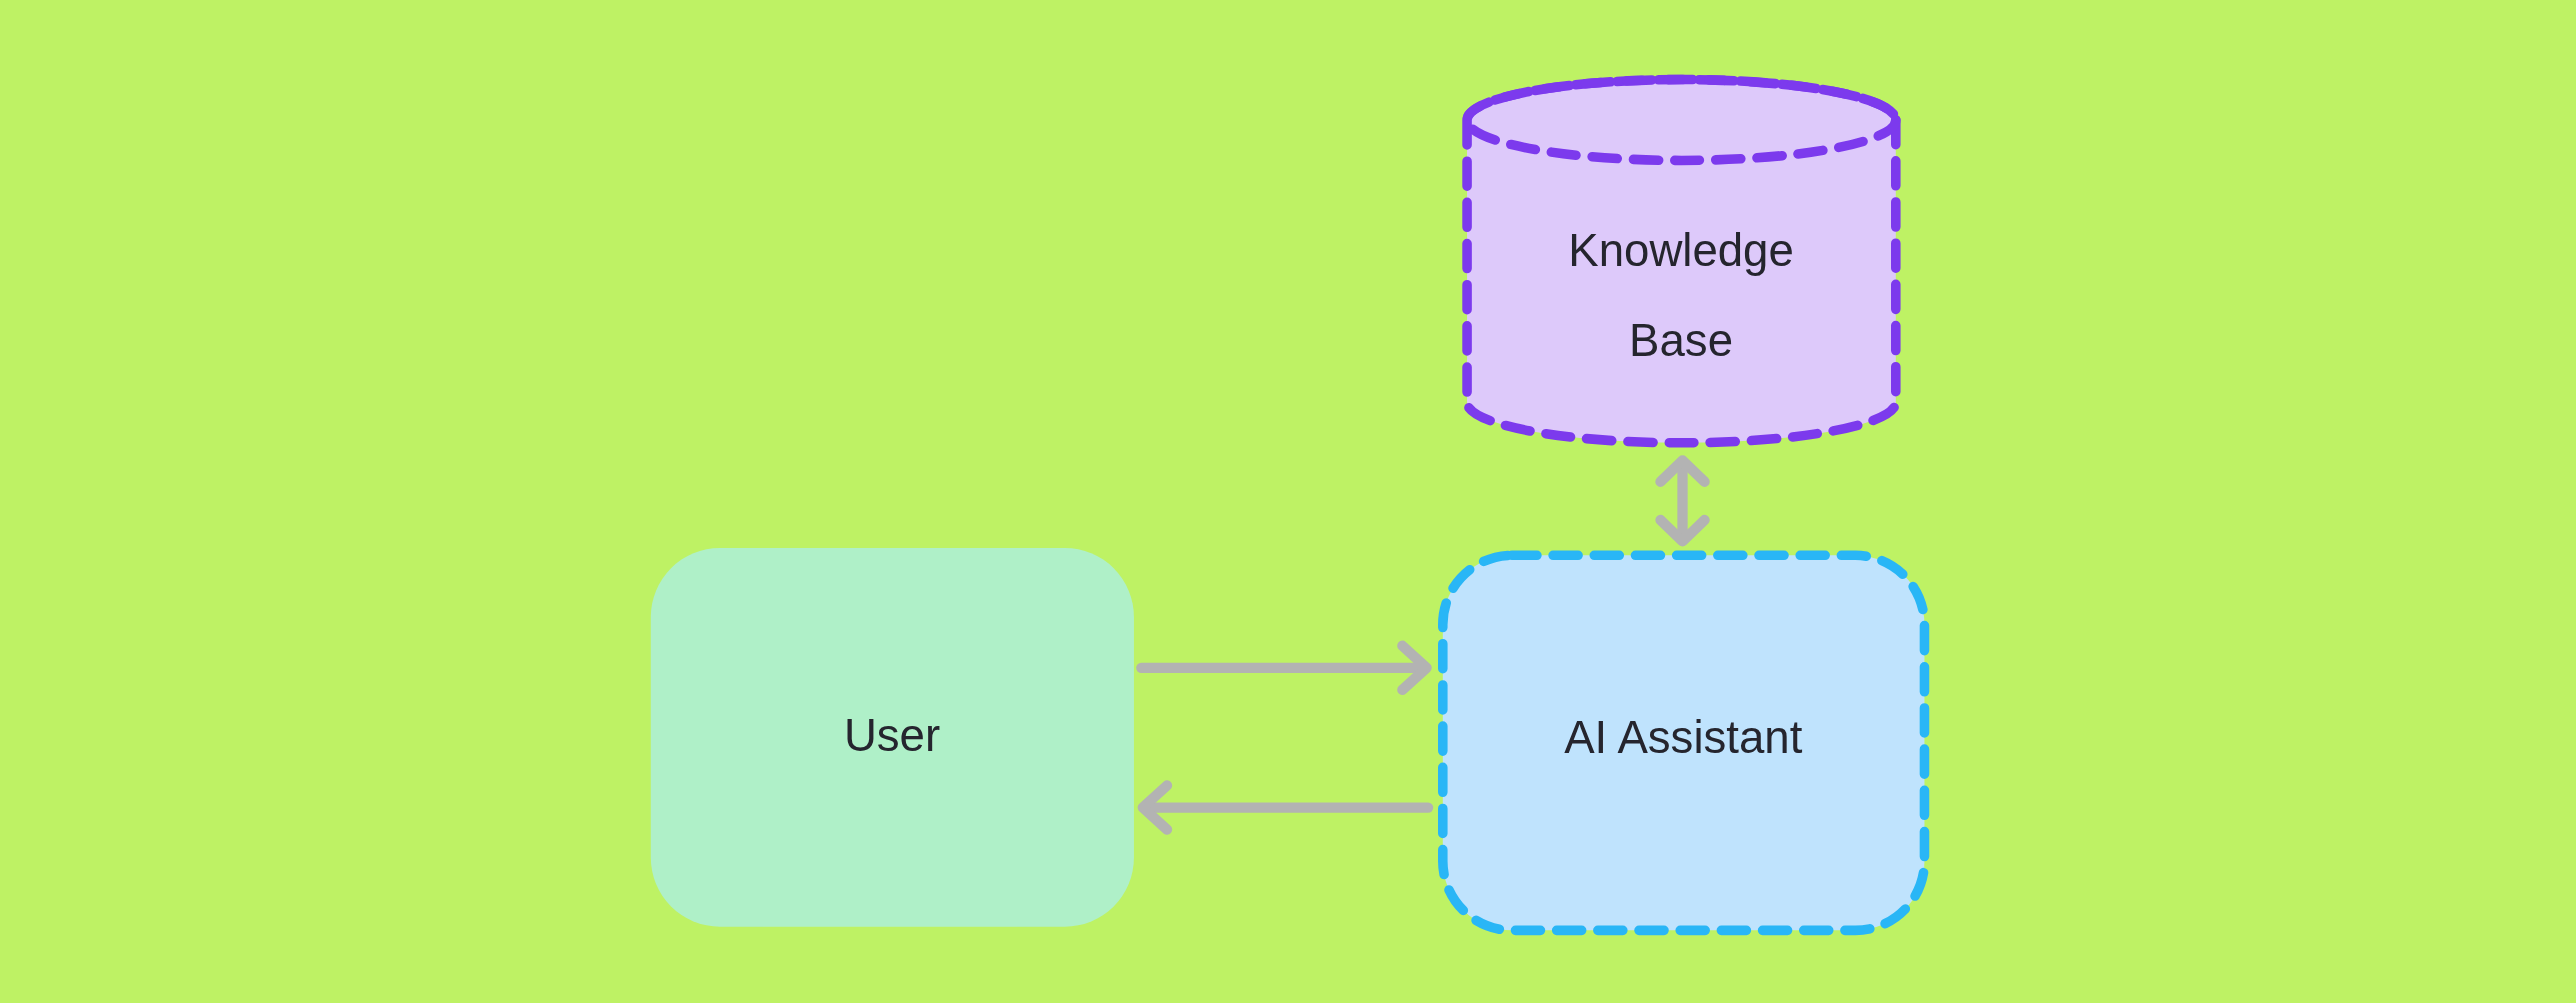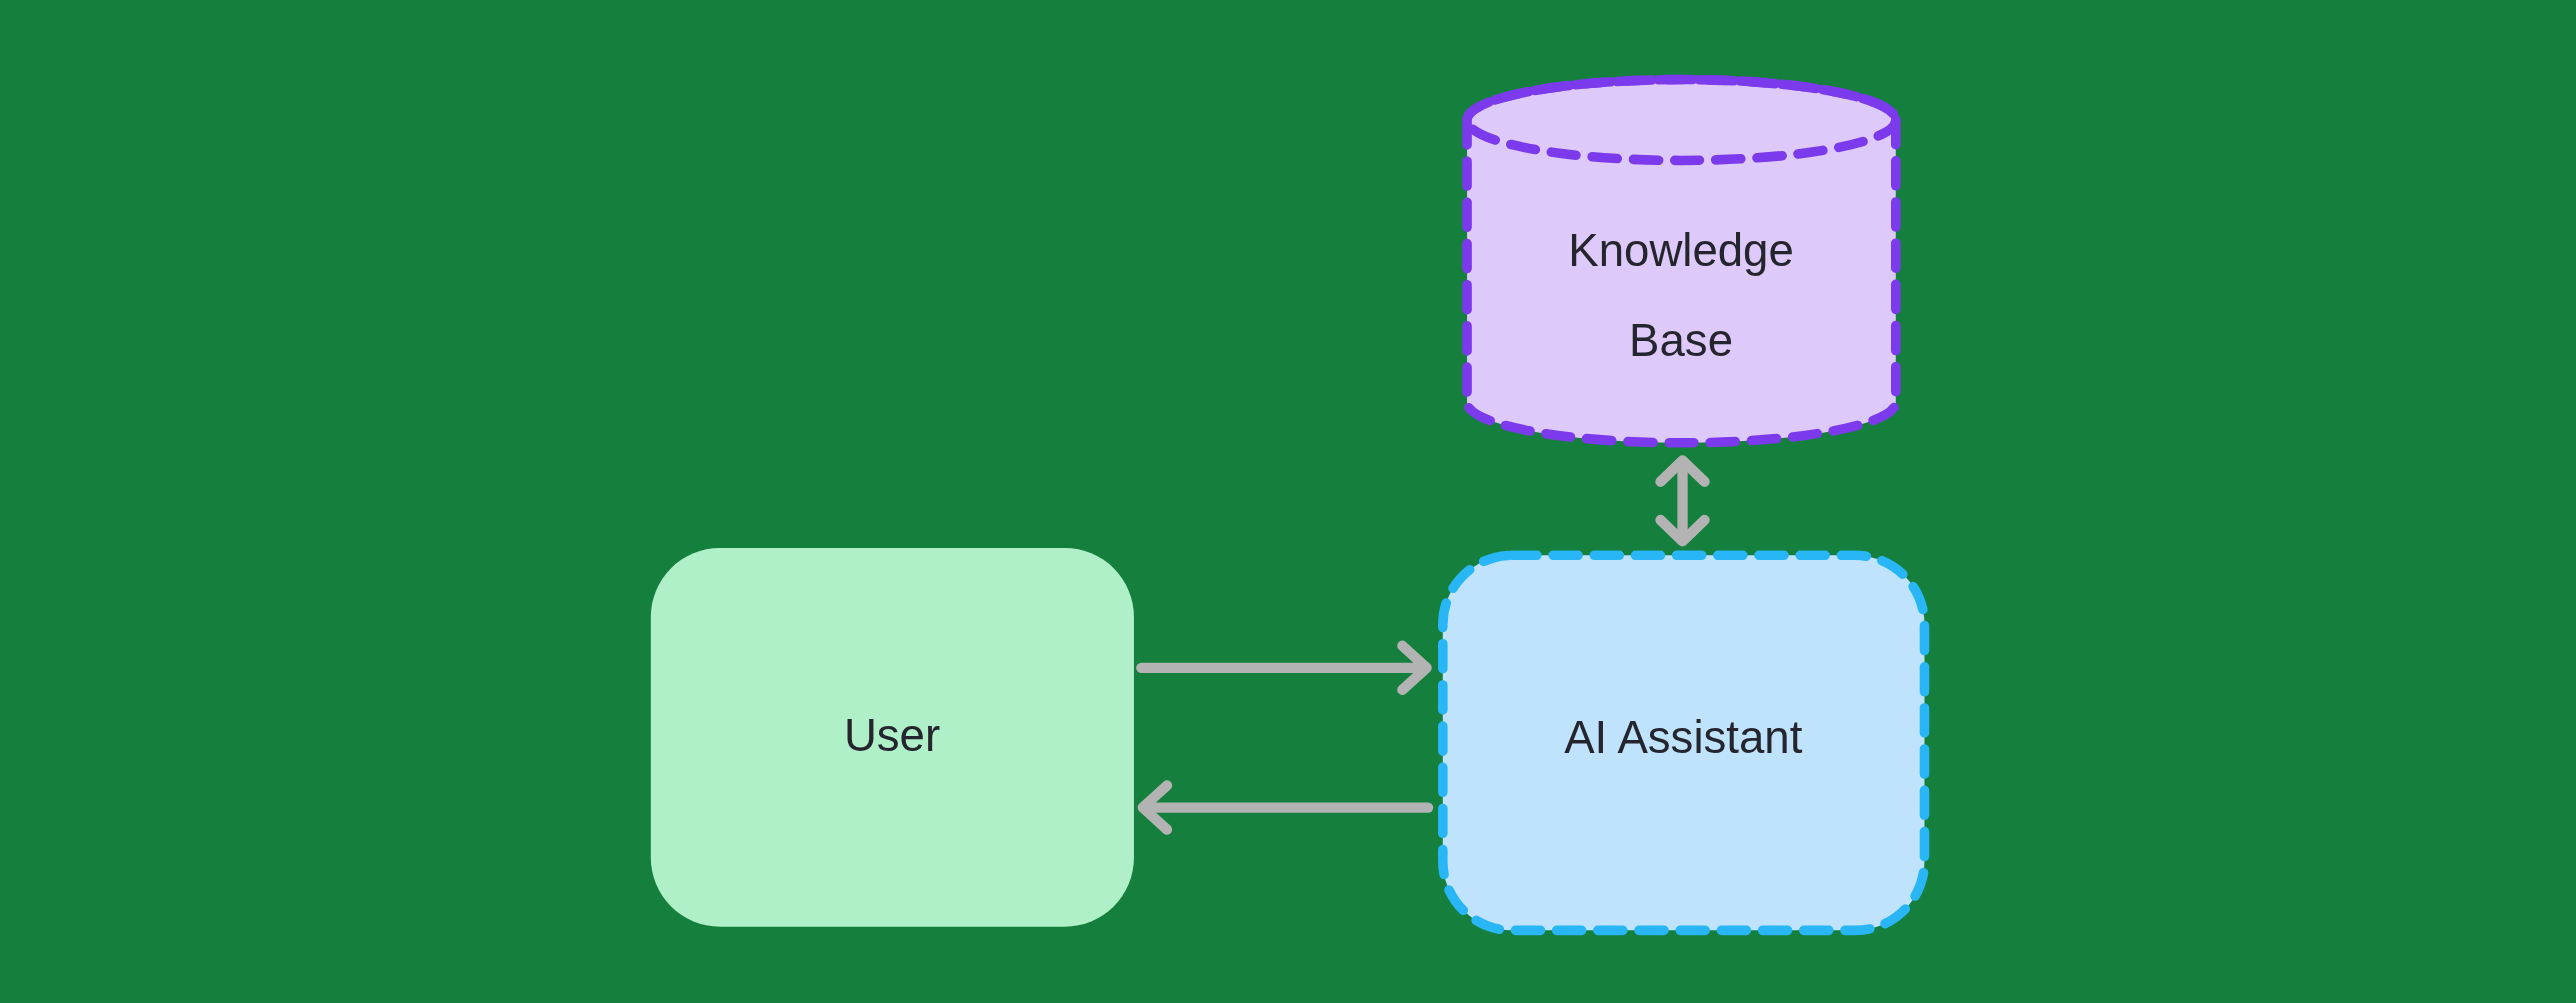--- a/index.html
+++ b/index.html
@@ -10,21 +10,21 @@
   body {
     width: 2576px;
     height: 1004px;
     overflow: hidden;
     font-family: "Liberation Sans", sans-serif;
   }
   #diagram-root {
     position: relative;
     width: 2576px;
     height: 1004px;
-    background: #15803d;
+    background: #bef264;
   }
   #diagram-svg {
     position: absolute;
     left: 0;
     top: 0;
     width: 2576px;
     height: 1004px;
     display: block;
   }
   .node-label {

